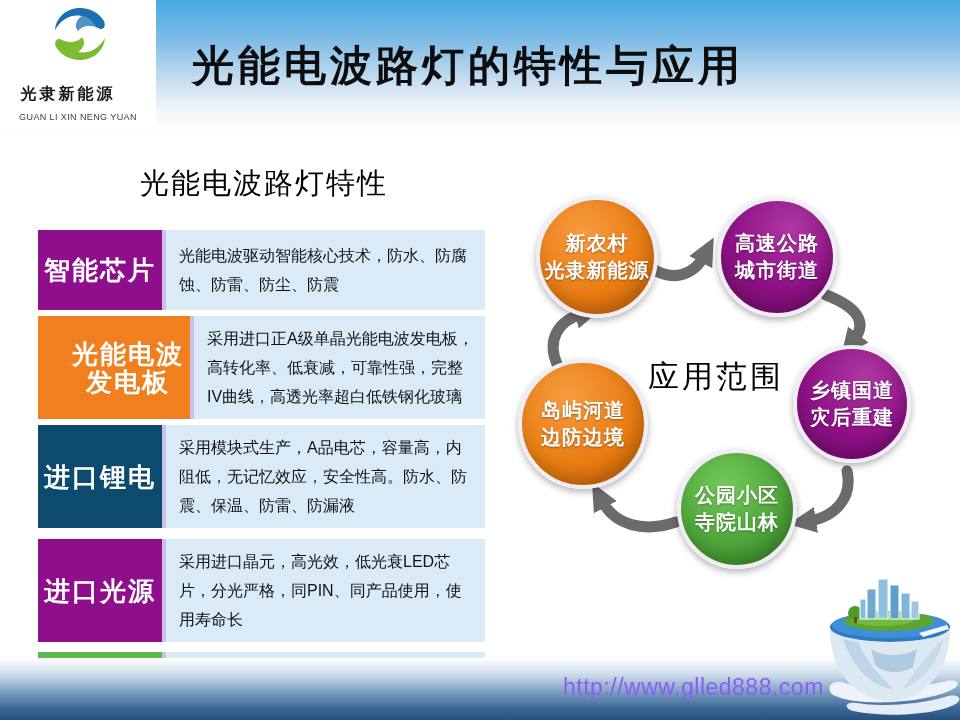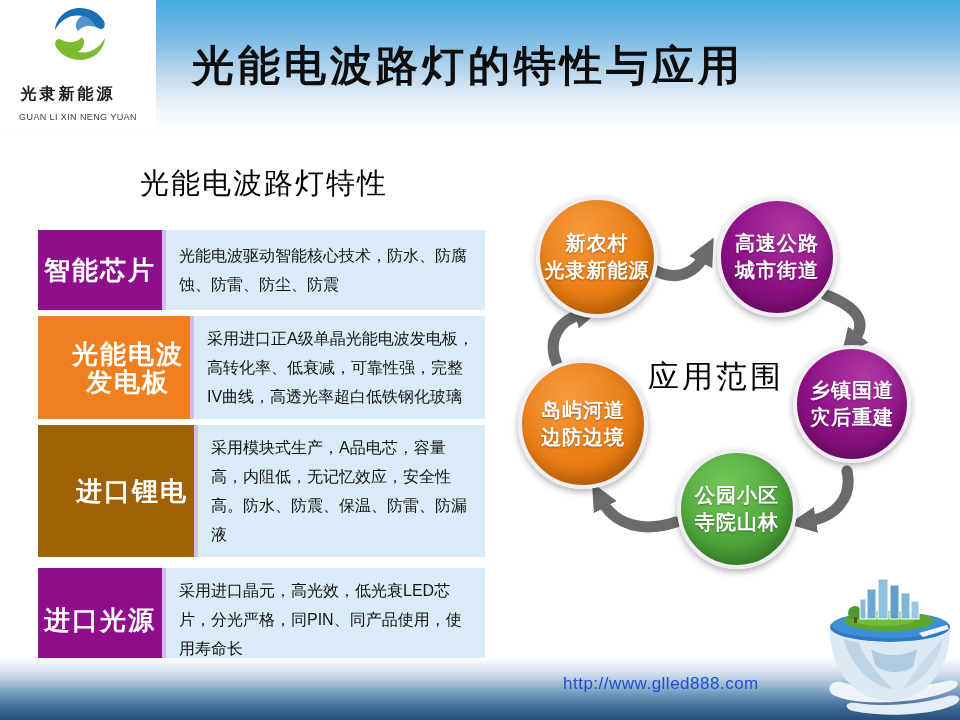--- a/index.html
+++ b/index.html
@@ -74,21 +74,21 @@
   .scope-label{
     position:absolute;left:148px;top:186px;z-index:0;font-size:31px;color:#000;
     letter-spacing:3px;font-weight:500;white-space:nowrap;
   }
   
   .water-band{
     position:absolute;left:0;bottom:0;width:960px;height:62px;
     background:linear-gradient(180deg,#FFFFFF 0%,#C9DAE9 28%,#7B9FC2 55%,#3A6694 82%,#27507B 100%);
   }
   .site-url{
-    position:absolute;left:563px;top:674px;font-size:17px;color:#1d4ed8;
+    position:absolute;left:563px;top:674px;font-size:23px;color:#8b5cf6;
     letter-spacing:0.5px;white-space:nowrap;
   }
   .globe{position:absolute;left:823px;top:577px;z-index:3;}
 </style>
 </head>
 <body>
 
 <div class="slide">
 
   <div class="header-band"></div>
@@ -121,21 +121,21 @@
     <div class="f-row h78">
       <div class="f-label" style="background-color: rgb(240, 128, 31); padding-left: 28px;">
         <span>光能电波</span>
         <span>发电板</span>
       </div>
       <div class="f-stripe"></div>
       <div class="f-text">采用进口正A级单晶光能电波发电板，高转化率、低衰减，可靠性强，完整IV曲线，高透光率超白低铁钢化玻璃</div>
     </div>
 
     <div class="f-row h78">
-      <div class="f-label" style="background-color: #a16207; padding-left: 32px;">
+      <div class="f-label" style="background-color: #0c4a6e;">
         <span>进口锂电</span>
 
       </div>
       <div class="f-stripe"></div>
       <div class="f-text">采用模块式生产，A品电芯，容量高，内阻低，无记忆效应，安全性高。防水、防震、保温、防雷、防漏液</div>
     </div>
 
     <div class="f-row h79">
       <div class="f-label" style="background-color: rgb(142, 14, 140);">
         <span>进口光源</span>

